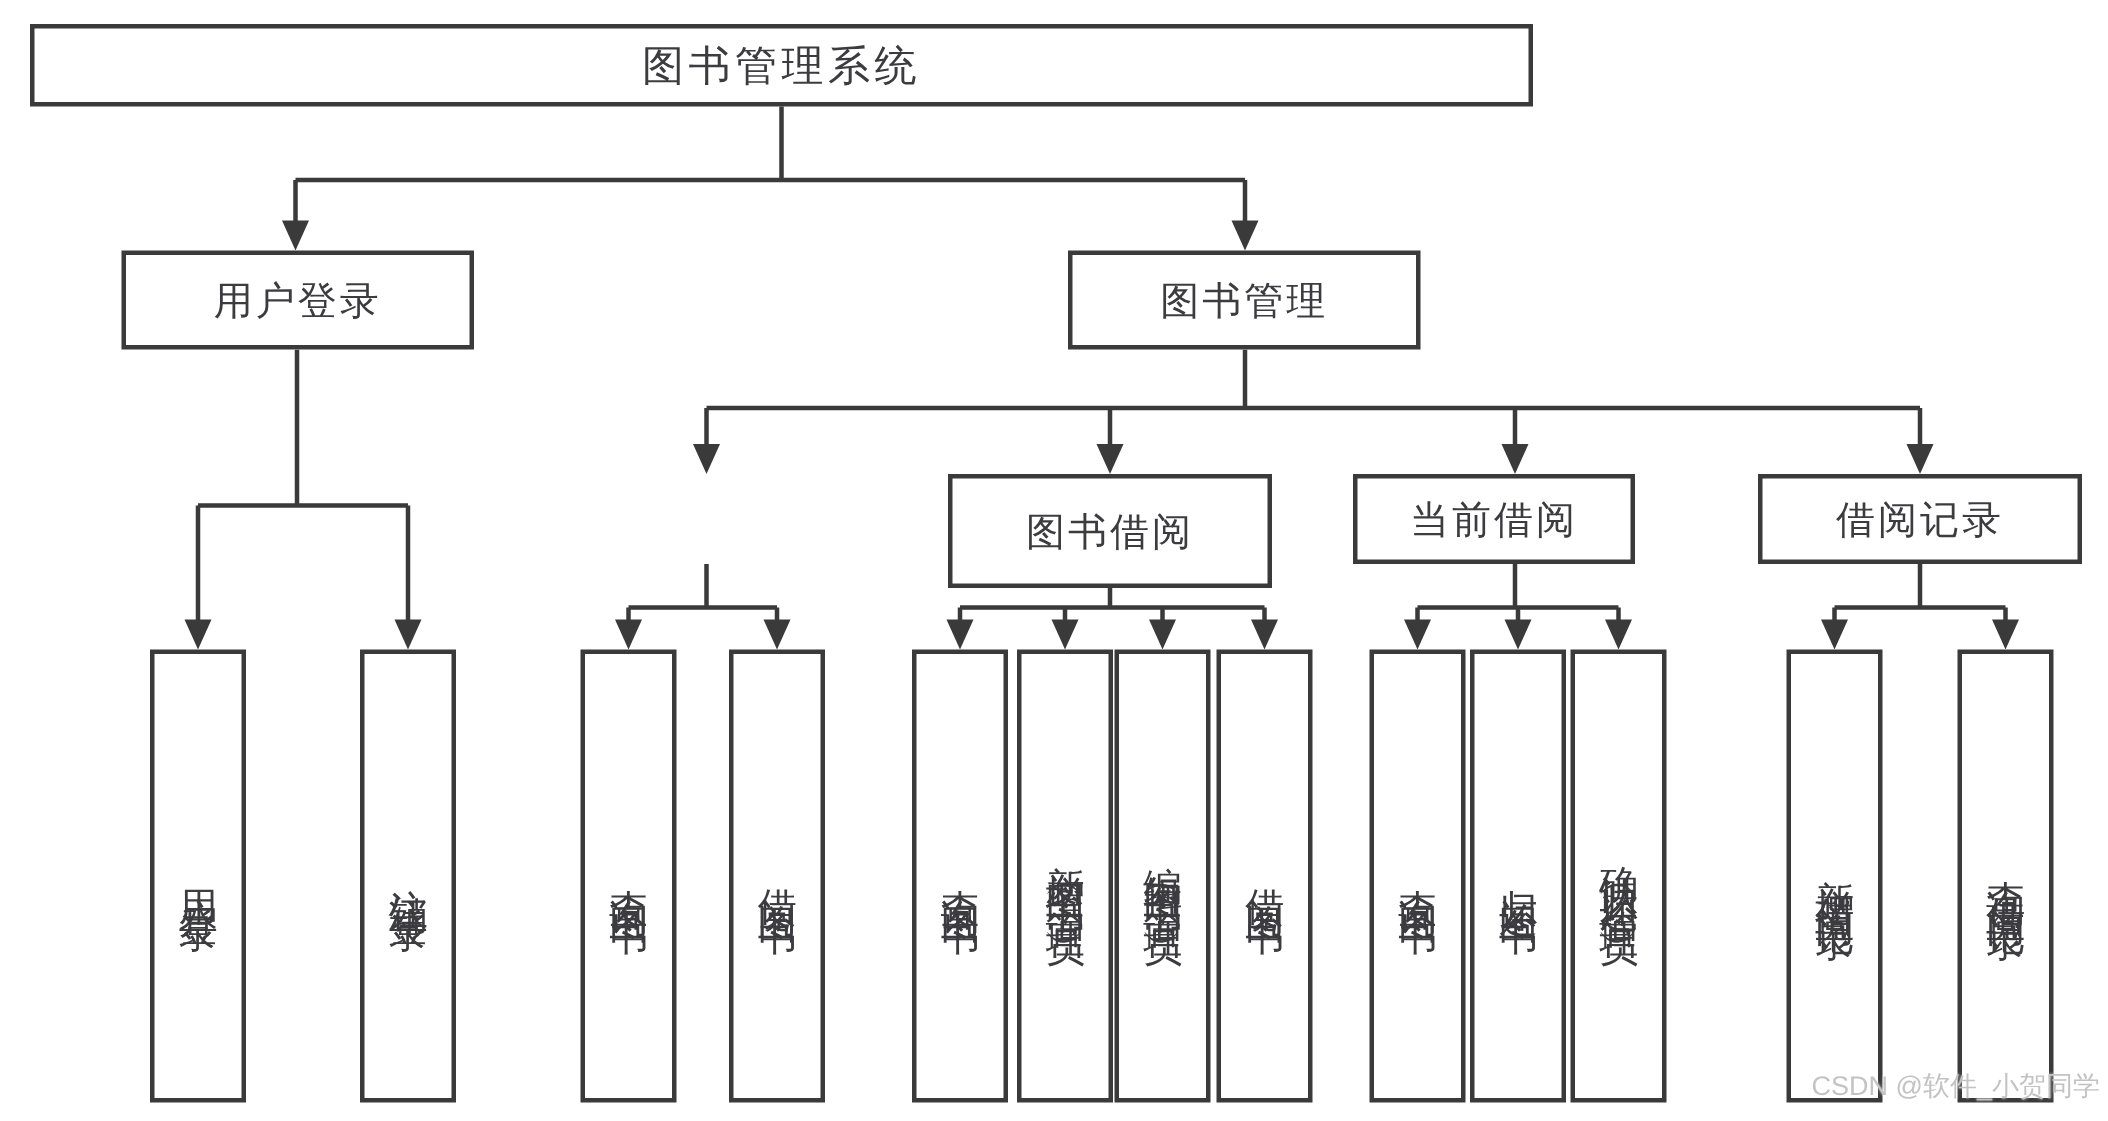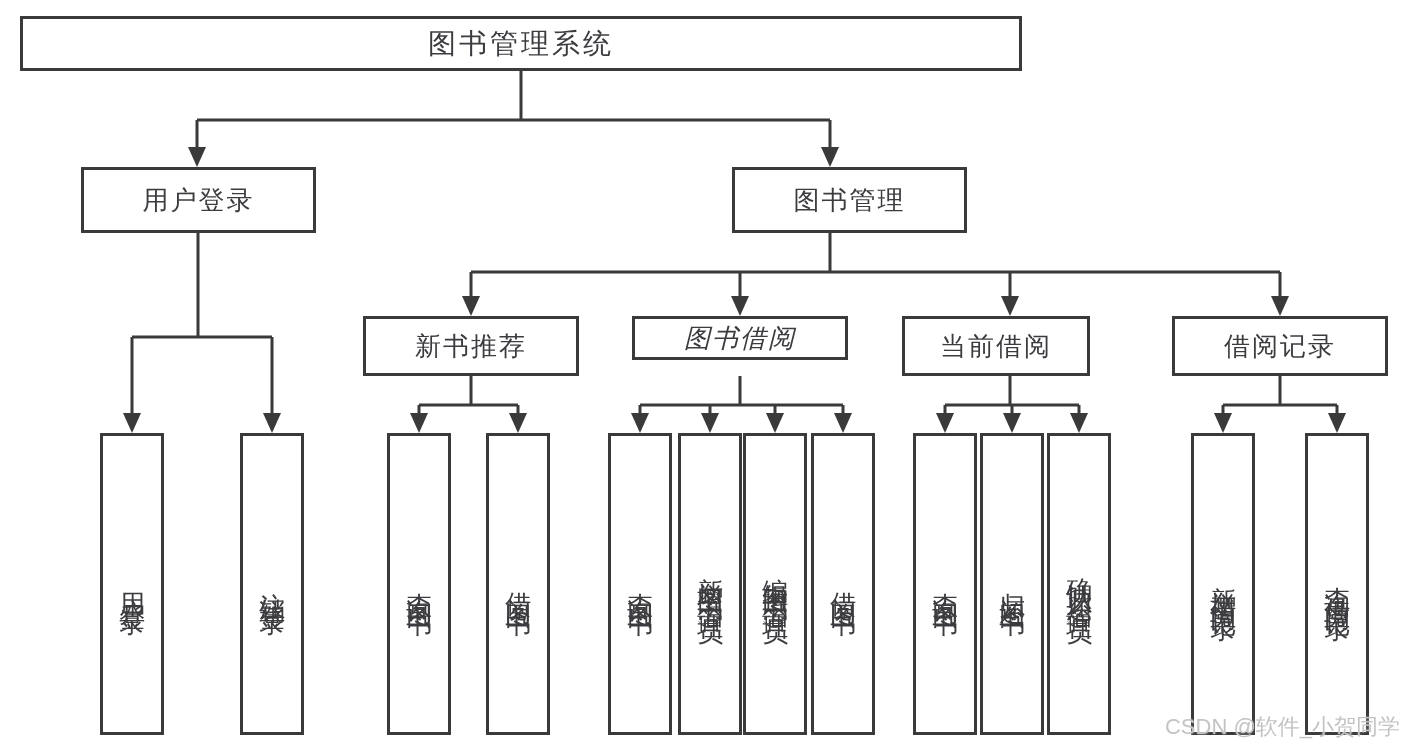--- a/index.html
+++ b/index.html
@@ -32,21 +32,21 @@
     text-orientation: mixed;
     font-size: 26px;
     letter-spacing: 6px;
     line-height: 1.05;
     font-weight: 500;
     white-space: nowrap;
   }
   .watermark {
     position: absolute; z-index: 5;
     right: 5px; top: 712px;
-    font-size: 22px;
+    font-size: 18px;
     color: var(--watermark);
     white-space: nowrap;
     text-shadow: 0 0 2px rgba(255,255,255,0.8);
   }
 </style>
 </head>
 <body>
 
 <div class="canvas">
 
@@ -90,28 +90,25 @@
     </g>
   </svg>
 
   <div class="box" style="left:20px; top:16px; width:1002px; height:55px;">
     <span class="root-label">图书管理系统</span>
   </div>
 
   <div class="box" style="left:81px; top:167px; width:235px; height:66px;">
     <span class="h-label">用户登录</span>
   </div>
-  <div class="box" style="left:712px; top:167px; width:235px; height:66px;margin-left:20px;">
+  <div class="box" style="left:712px; top:167px; width:235px; height:66px;">
     <span class="h-label">图书管理</span>
   </div>
 
-  <div class="box" style="left:363px; top:316px; width:216px; height:60px;">
-    <span class="h-label">新书推荐</span>
-  </div>
-  <div class="box" style="left:632px; top:316px; width:216px; height:44px;font-style:italic;">
+  <div class="box" style="left:632px; top:316px; width:216px; height:76px;">
     <span class="h-label">图书借阅</span>
   </div>
   <div class="box" style="left:902px; top:316px; width:188px; height:60px;">
     <span class="h-label">当前借阅</span>
   </div>
   <div class="box" style="left:1172px; top:316px; width:216px; height:60px;">
     <span class="h-label">借阅记录</span>
   </div>
 
   <div class="box" style="left:100px; top:433px; width:64px; height:302px;">

